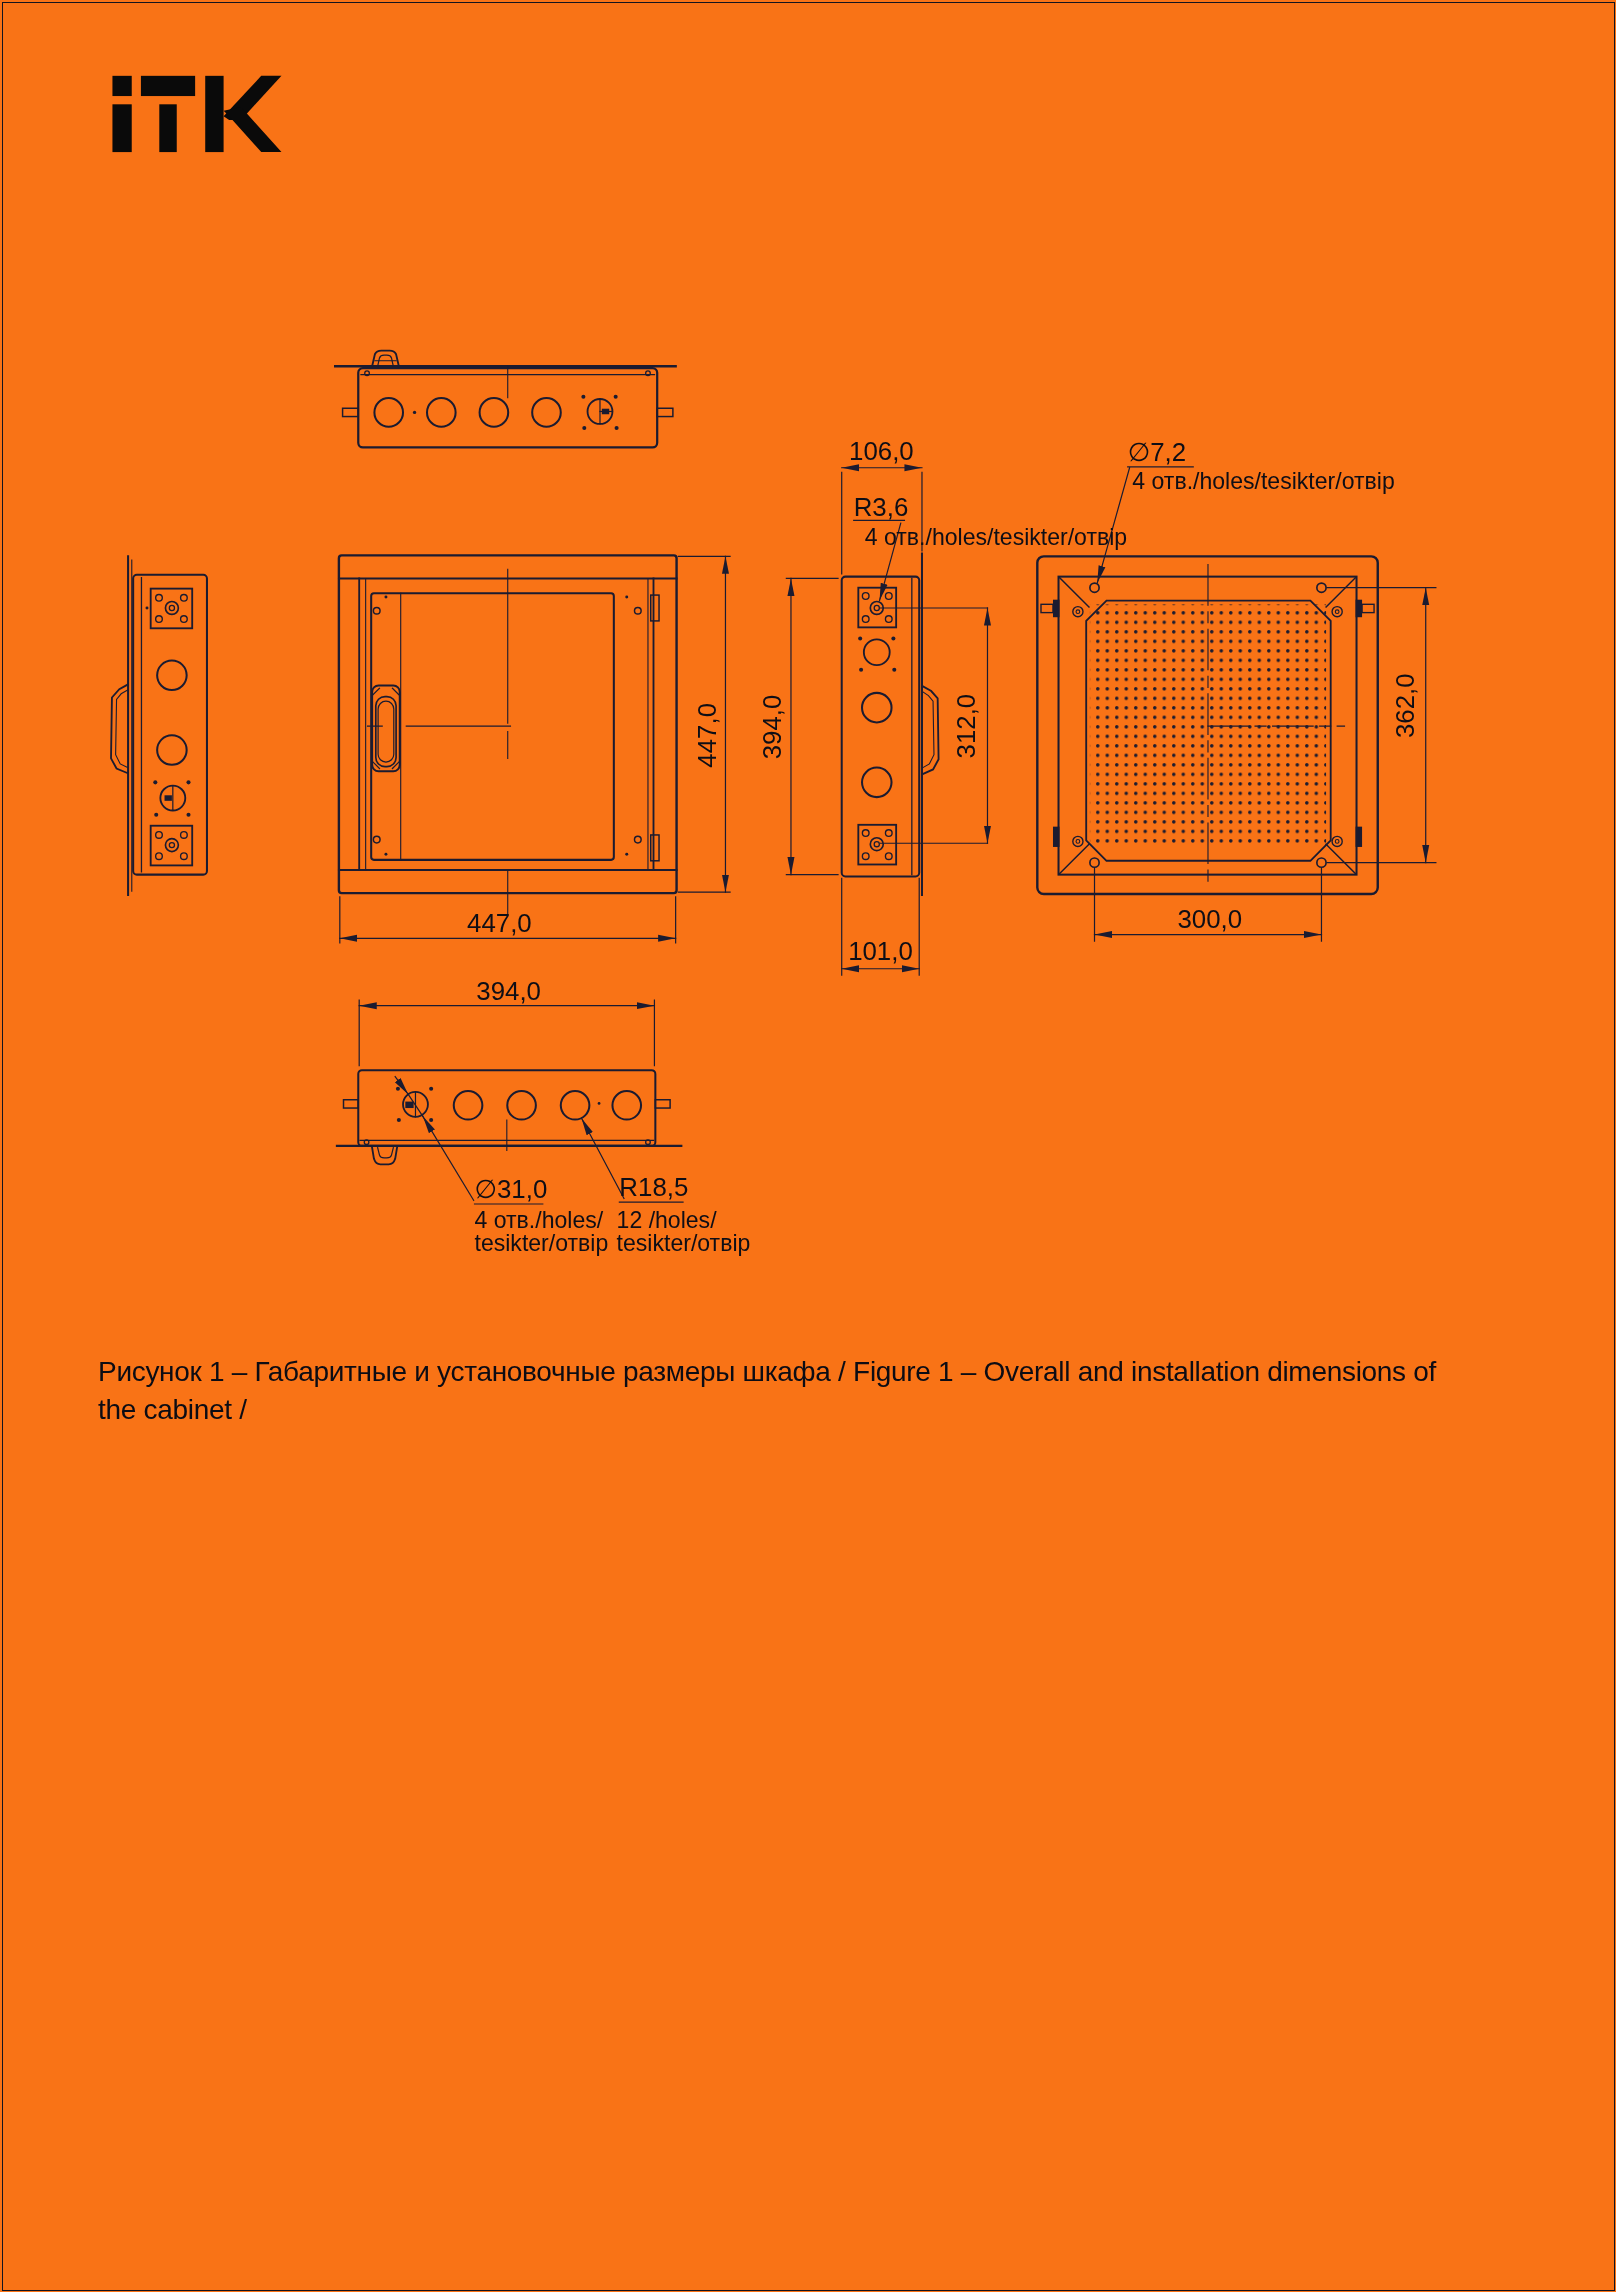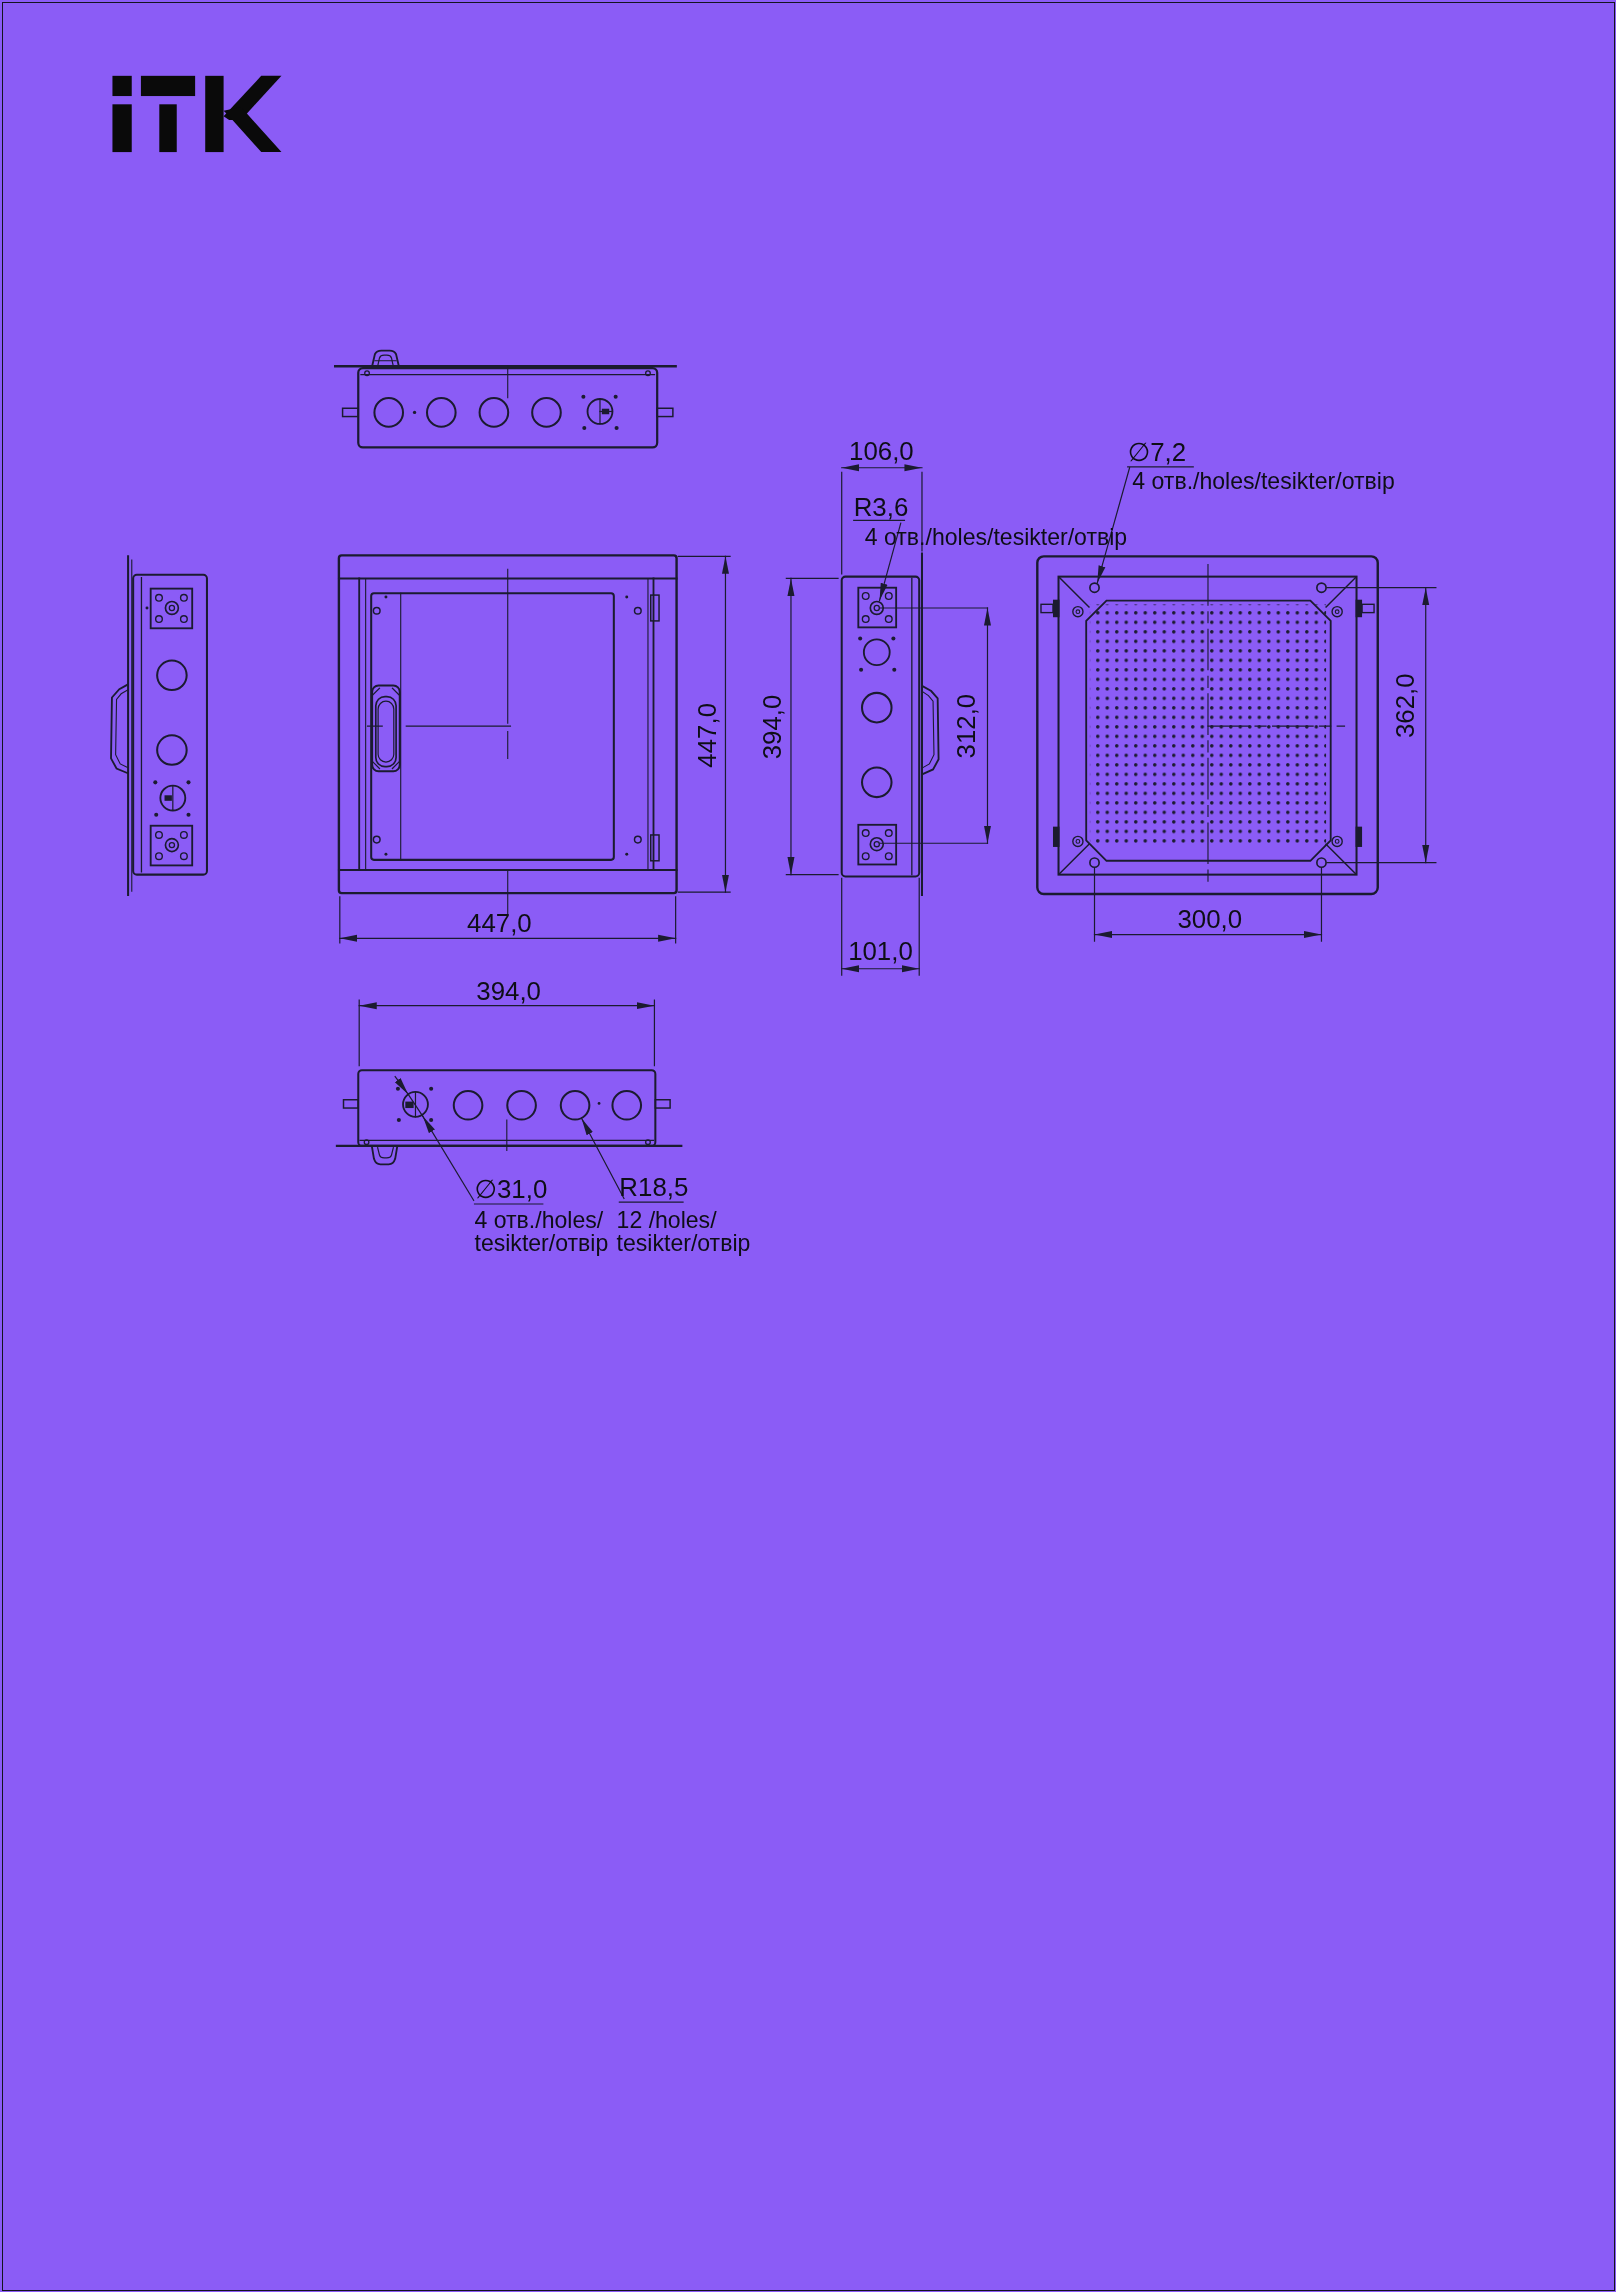--- a/index.html
+++ b/index.html
@@ -1,19 +1,19 @@
 <!DOCTYPE html>
 <html style="font-size:14.8px"><head>
 <meta charset="utf-8">
 <style>
   html,body{margin:0;padding:0;background:#ffffff;}
   .page{
     position:relative;
     width:1617px;height:2293px;
-    background:#8b5cf6;
+    background:#f97316;
     font-family:"Liberation Sans", sans-serif;
     overflow:hidden;
   }
   .page-border{
     position:absolute;inset:1.8px;
     border:1.8px solid #14141f;
     pointer-events:none;
   }
   .logo{position:absolute;left:111px;top:74px;width:171px;height:79px;}
   .drawing{position:absolute;left:0;top:0;width:1617px;height:1347px;}
@@ -288,15 +288,16 @@
       <text class="dimtxt" x="514" y="1298">∅31,0</text>
       <text class="notetxt" x="514" y="1331">4 отв./holes/</text>
       <text class="notetxt" x="514" y="1356">tesikter/отвір</text>
       <text class="dimtxt" x="671" y="1296">R18,5</text>
       <text class="notetxt" x="668" y="1331">12 /holes/</text>
       <text class="notetxt" x="668" y="1356">tesikter/отвір</text>
     </g>
   </svg>
 
   <div class="caption">
+    <div>Рисунок  1 – Габаритные и установочные размеры шкафа / Figure 1 – Overall and installation dimensions of the cabinet /</div>
   </div>
 </div>
 
 
 </body></html>

